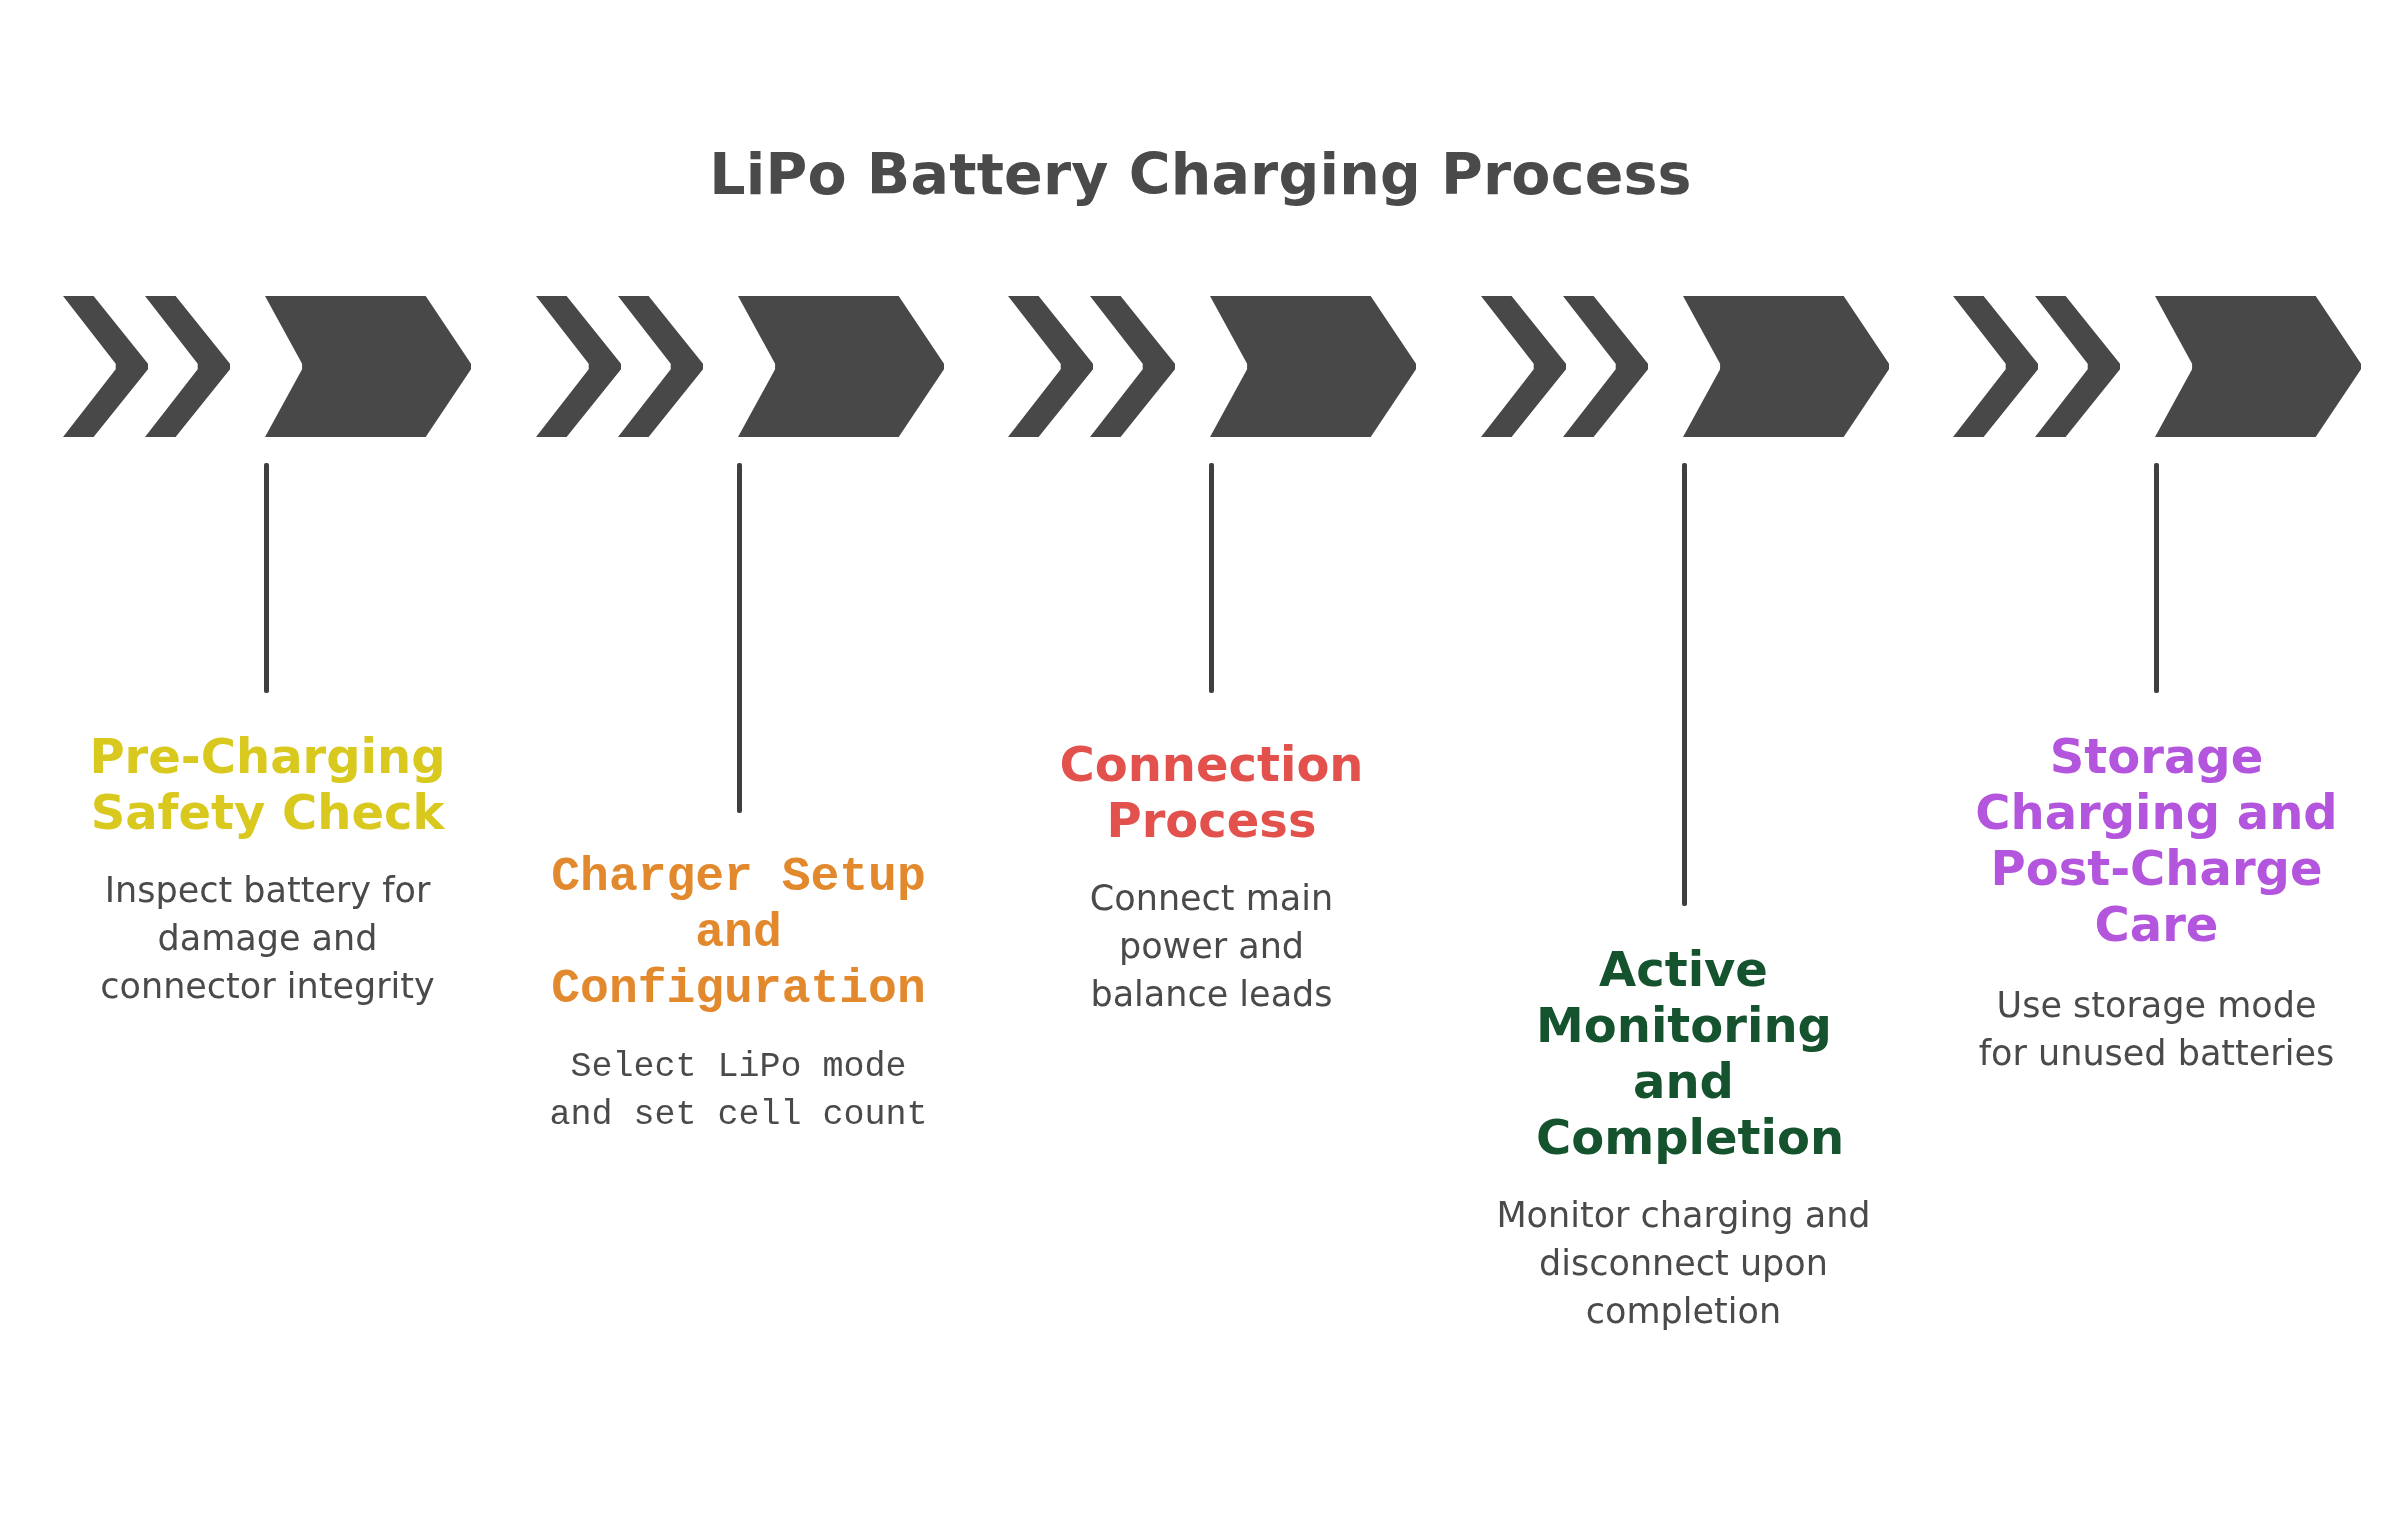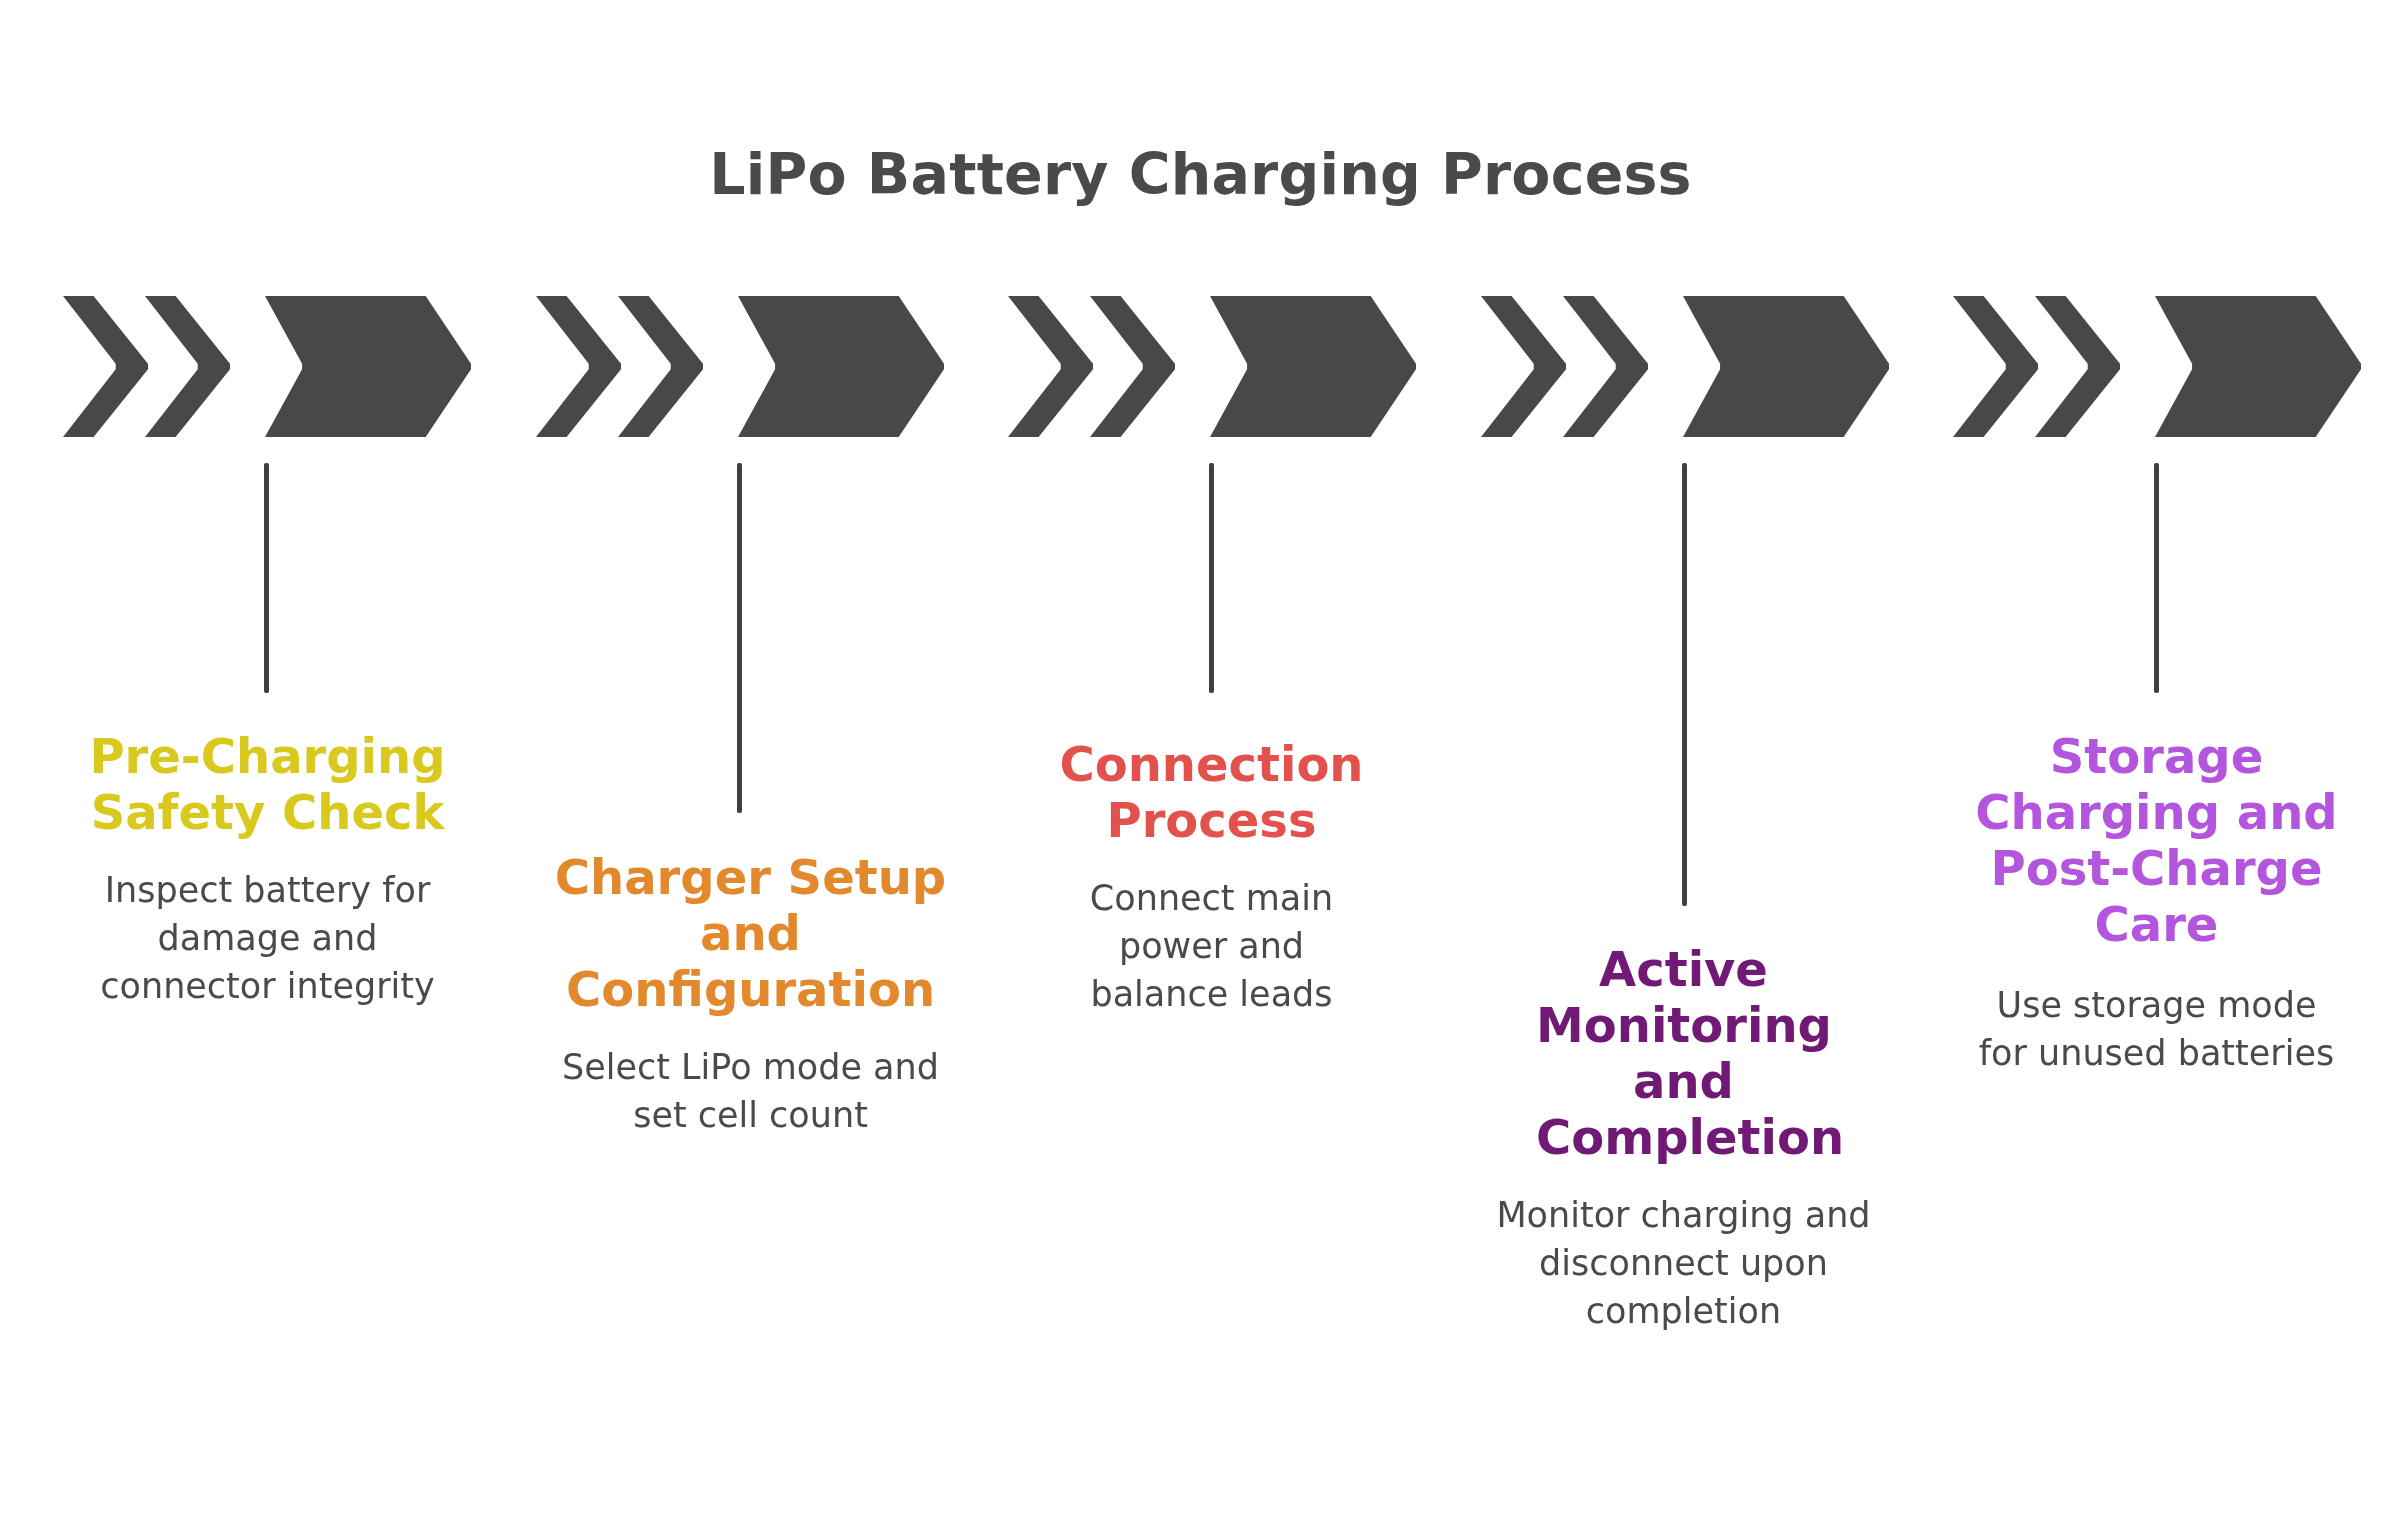--- a/index.html
+++ b/index.html
@@ -138,32 +138,32 @@
   <div class="connector" style="left:737px; top:463px; height:350px;"></div>
   <div class="connector" style="left:1209px; top:463px; height:230px;"></div>
   <div class="connector" style="left:1682px; top:463px; height:443px;"></div>
   <div class="connector" style="left:2154px; top:463px; height:230px;"></div>
 
   <div class="step-col" style="left:31px; top:728px;">
     <div class="step-heading" style="color:#d9c91f;">Pre-Charging Safety Check</div>
     <div class="step-desc">Inspect battery for damage and connector integrity</div>
   </div>
 
-  <div class="step-col" style="left:514px; top:849px;">
+  <div class="step-col" style="left:502px; top:849px;font-family:Liberation Mono, monospace;">
     <div class="step-heading" style="color:#e2892d;">Charger Setup and Configuration</div>
     <div class="step-desc">Select LiPo mode and set cell count</div>
   </div>
 
   <div class="step-col" style="left:975px; top:728px;">
     <div class="step-heading" style="color:#e2514b;margin-top:8px;">Connection Process</div>
     <div class="step-desc" style="padding:0 80px;">Connect main power and balance leads</div>
   </div>
 
   <div class="step-col" style="left:1447px; top:941px;">
-    <div class="step-heading" style="color:#701a75; padding:0 89px;">Active Monitoring and Completion</div>
+    <div class="step-heading" style="color:#14532d; padding:0 89px;">Active Monitoring and Completion</div>
     <div class="step-desc" style="padding:0 28px;">Monitor charging and disconnect upon completion</div>
   </div>
 
   <div class="step-col" style="left:1920px; top:728px;">
     <div class="step-heading" style="color:#b355dd; padding:0 15px;">Storage Charging and Post-Charge Care</div>
     <div class="step-desc" style="padding:0 52px;margin-top:29px;">Use storage mode for unused batteries</div>
   </div>
 
 </div>
 

